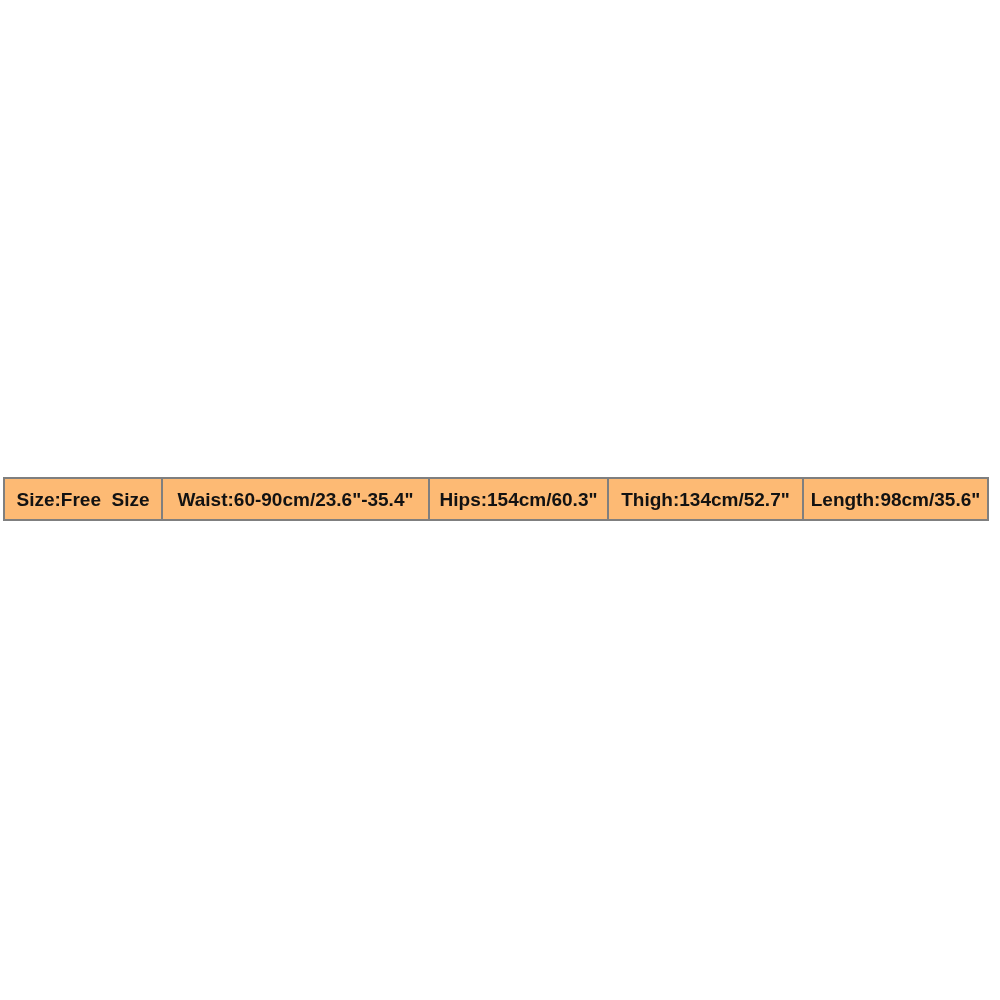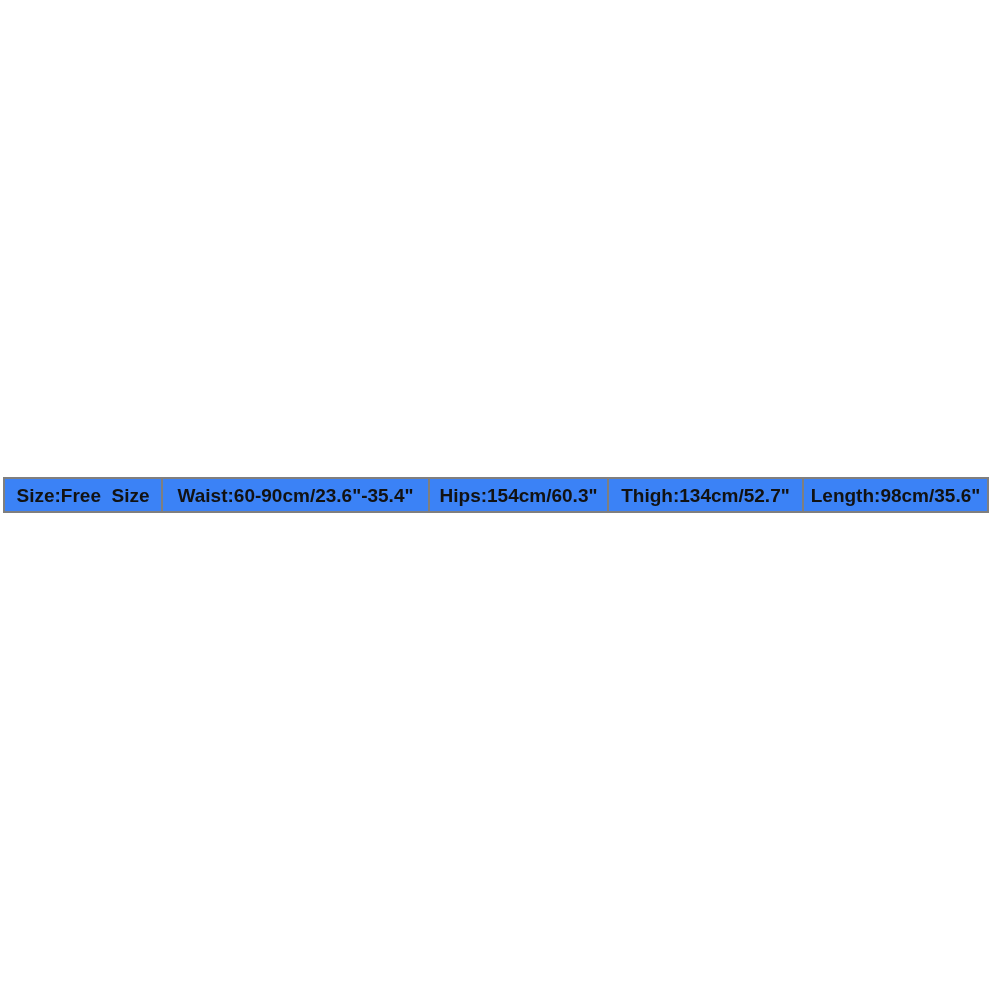--- a/index.html
+++ b/index.html
@@ -12,25 +12,25 @@
     background: #ffffff;
     position: relative;
     font-family: "Liberation Sans", sans-serif;
     overflow: hidden;
   }
   .size-table {
     position: absolute;
     left: 3px;
     top: 477px;
     width: 986px;
-    height: 36px;
+    height: 44px;
     box-sizing: border-box;
     display: flex;
     border: 2px solid #7f7f7f;
-    background: #3b82f6;
+    background: #fdba74;
   }
   .size-cell {
     box-sizing: border-box;
     display: flex;
     align-items: center;
     justify-content: center;
     font-weight: bold;
     font-size: 19px;
     line-height: 1;
     color: #121212;

